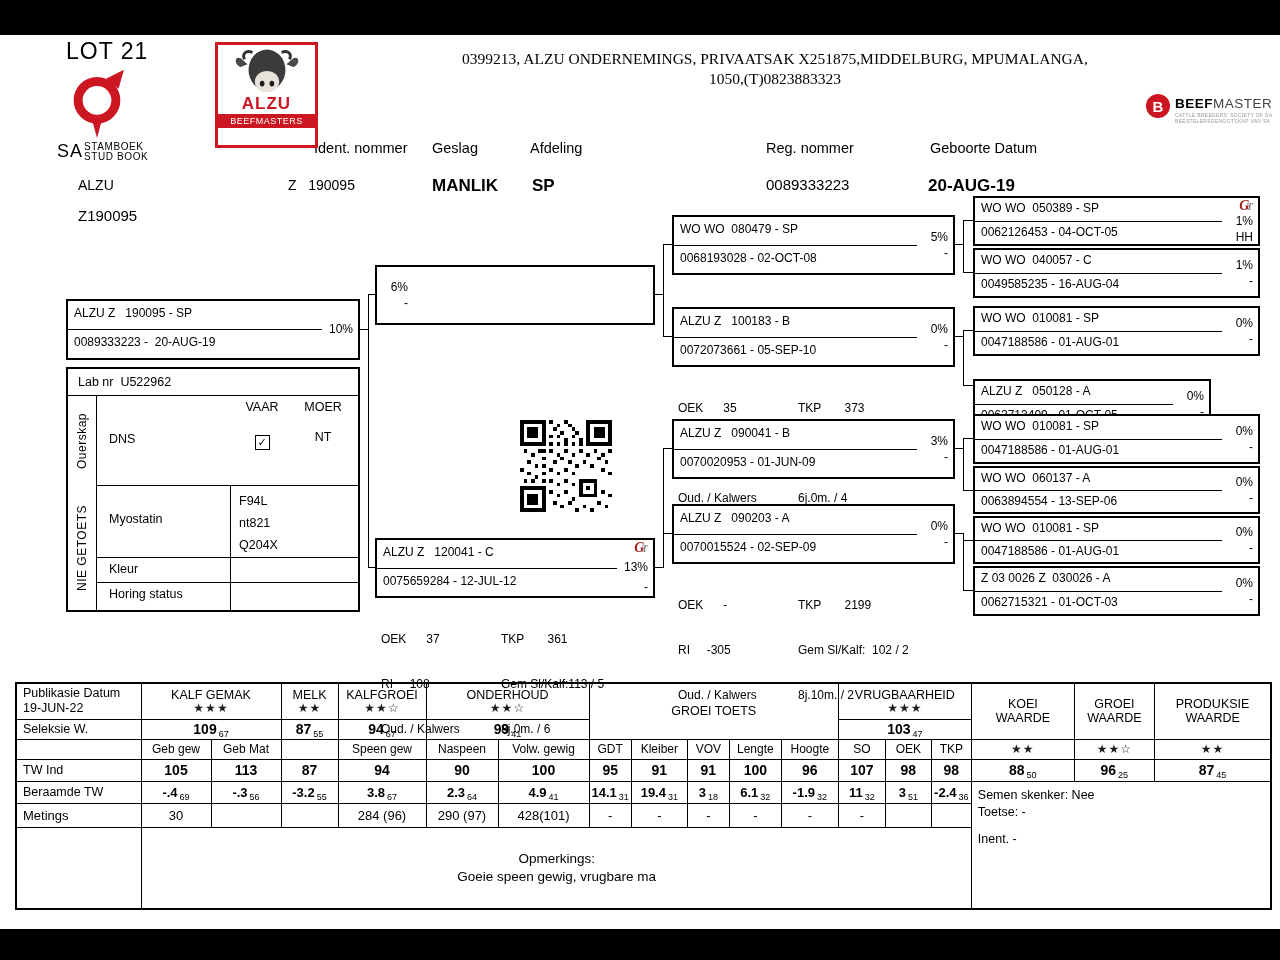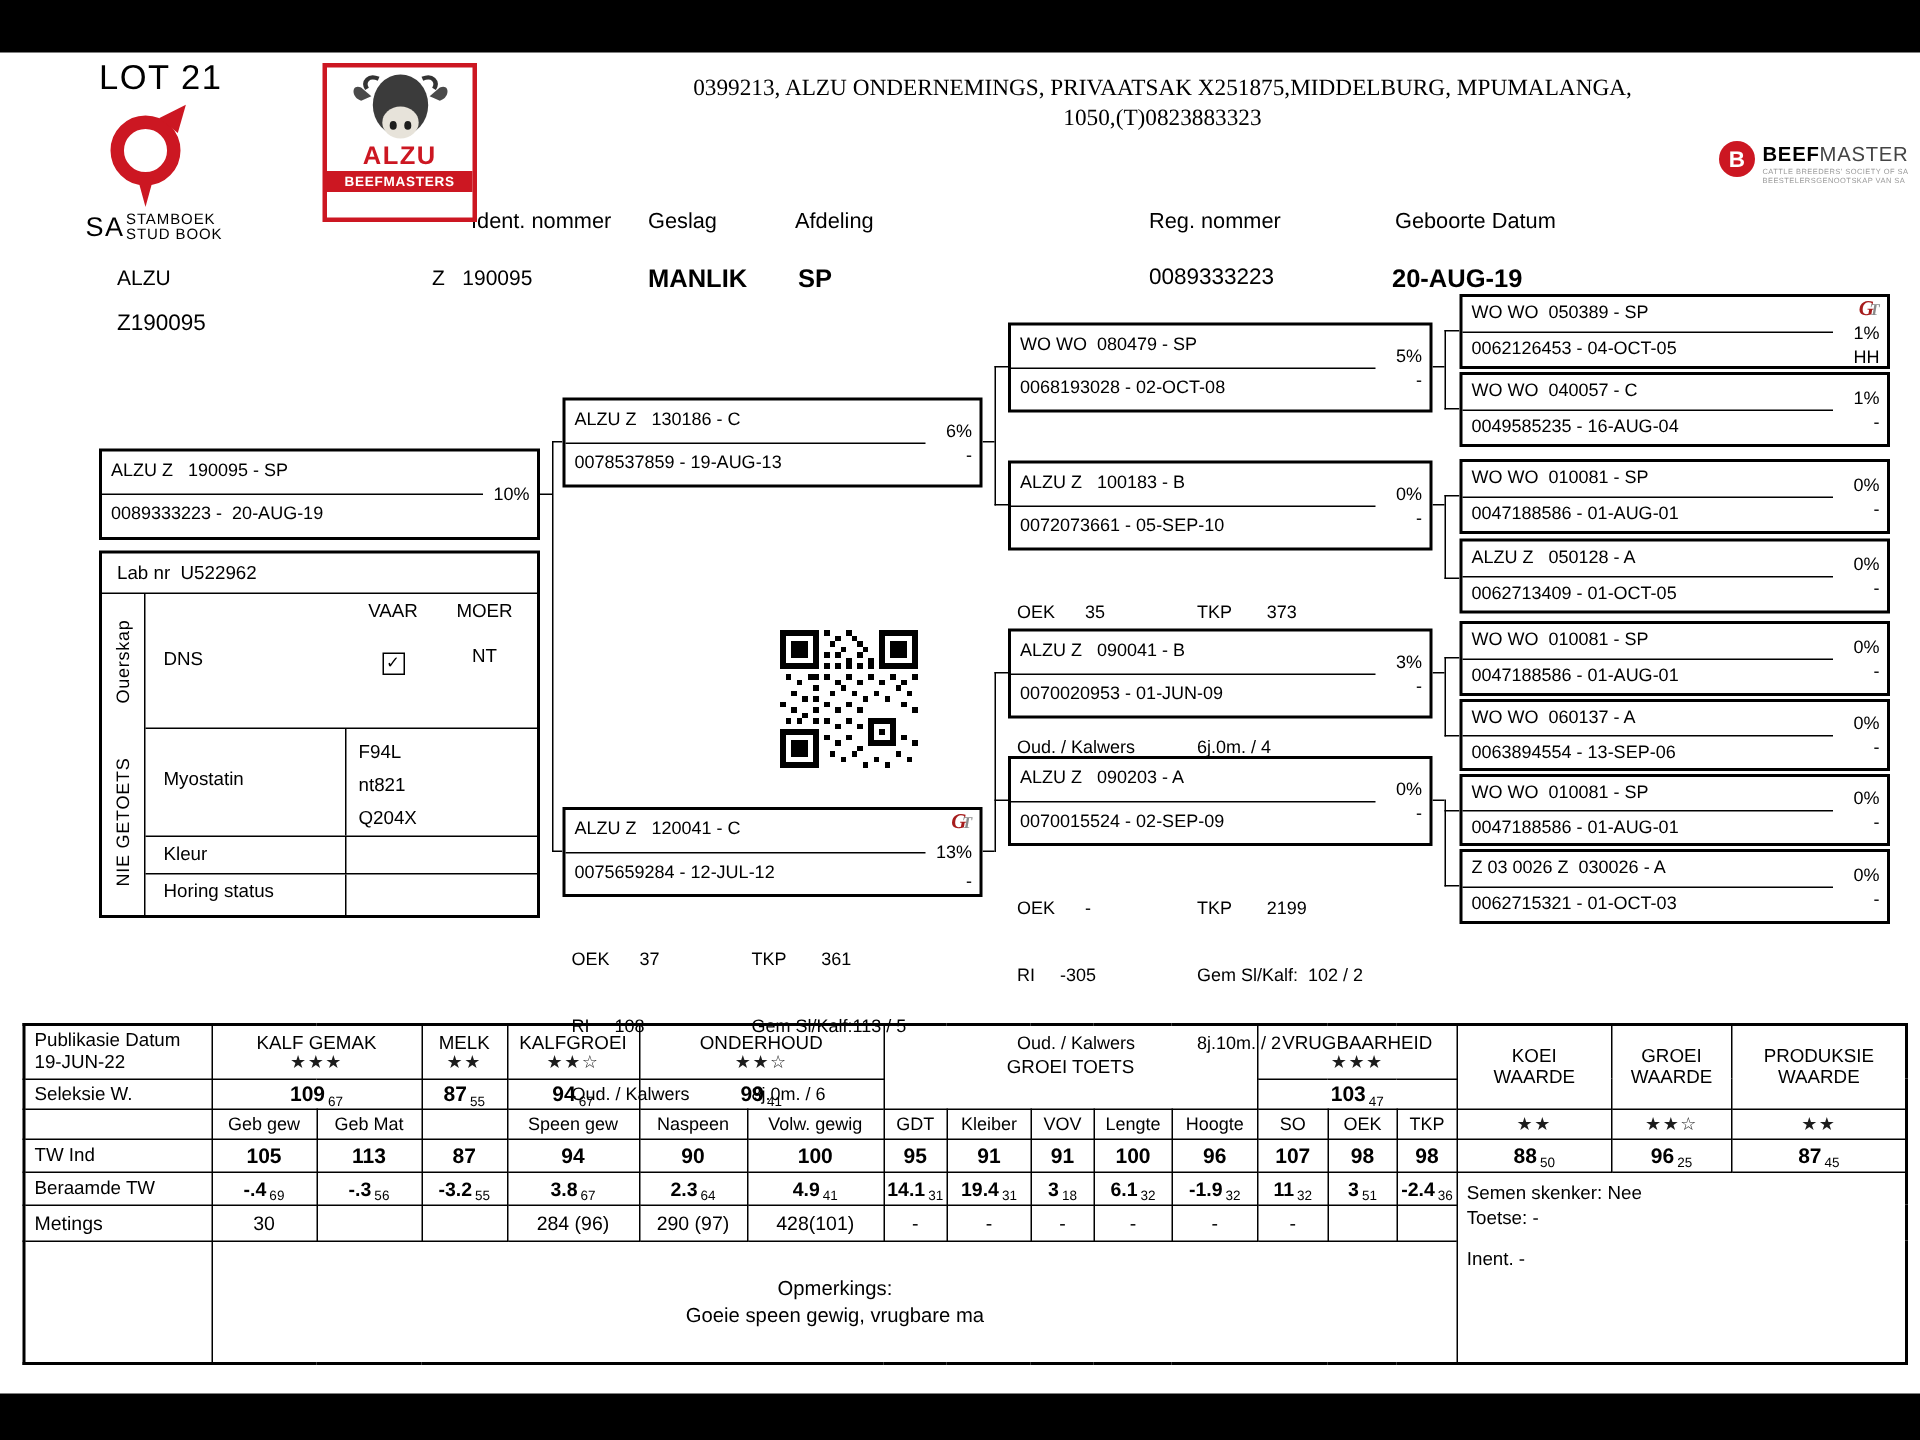--- a/index.html
+++ b/index.html
@@ -12,21 +12,21 @@
 
   
   .lot{left:66px;top:38px;font-size:23px;letter-spacing:1px;}
   .addr{left:330px;top:49px;width:890px;text-align:center;font-size:15.5px;line-height:20px;}
   .sa-sym{left:68px;top:68px;}
   .sa-big{left:57px;top:141px;font-size:18px;letter-spacing:1px;}
   .sa-small{left:84px;top:142px;font-size:10px;line-height:10px;letter-spacing:.6px;}
   .alzu-logo{left:215px;top:42px;width:103px;height:106px;border:3px solid #cc1722;background:#fff;
              display:flex;flex-direction:column;align-items:center;z-index:5;box-sizing:border-box;}
   .alzu-name{color:#cc1722;font-weight:bold;font-size:17px;letter-spacing:1px;line-height:18px;}
-  .alzu-strip{background:#cc1722;color:#fff;font-weight:bold;font-size:9px;letter-spacing:.5px;
+  .alzu-strip{background:#cc1722;color:#fff;font-weight:normal;font-size:9px;letter-spacing:.5px;
               width:100%;text-align:center;padding:2px 0;margin-top:1px;}
   .bm-logo{left:1146px;top:94px;display:flex;align-items:flex-start;gap:5px;}
   .bm-circle{width:24px;height:24px;border-radius:50%;background:#cc1722;color:#fff;font-weight:bold;
              font-size:15px;display:flex;align-items:center;justify-content:center;}
   .bm-bold{font-weight:bold;font-size:13.5px;letter-spacing:.5px;}
   .bm-light{font-size:13.5px;letter-spacing:.5px;color:#444;}
   .bm-sub{font-size:5px;color:#999;line-height:6px;letter-spacing:.3px;}
 
   .flabel{font-size:14.5px;}
   .fval{font-size:14px;}
@@ -192,24 +192,20 @@
     <div class="pb-name">ALZU Z   190095 - SP</div>
     <div class="pb-reg">0089333223 -  20-AUG-19</div>
   </div>
   <div class="pb-side">
     <div>10%</div>
     <div></div>
   </div>
 </div>
 
 <div class="pbox" style="left:375px;top:265px;width:280px;height:60px">
-  <div class="pb-main">
-    <div class="pb-name">ALZU Z   130186 - C</div>
-    <div class="pb-reg">0078537859 - 19-AUG-13</div>
-  </div>
   <div class="pb-side">
     <div>6%</div>
     <div>-</div>
   </div>
 </div>
 
 <div class="pbox" style="left:375px;top:538px;width:280px;height:60px">
   <div class="pb-main">
     <div class="pb-name">ALZU Z   120041 - C</div>
     <div class="pb-reg">0075659284 - 12-JUL-12</div>
@@ -323,21 +319,21 @@
 <div class="pbox" style="left:973px;top:306px;width:287px;height:50px">
   <div class="pb-main">
     <div class="pb-name" style="padding-top:3px">WO WO  010081 - SP</div>
     <div class="pb-reg" style="padding-top:3px">0047188586 - 01-AUG-01</div>
   </div>
   <div class="pb-side">
     <div>0%</div>
     <div>-</div>
   </div>
 </div>
-<div class="pbox" style="left:973px;top:359px;width:287px;height:50px">
+<div class="pbox" style="left:973px;top:379px;width:238px;height:50px">
   <div class="pb-main">
     <div class="pb-name" style="padding-top:3px">ALZU Z   050128 - A</div>
     <div class="pb-reg" style="padding-top:3px">0062713409 - 01-OCT-05</div>
   </div>
   <div class="pb-side">
     <div>0%</div>
     <div>-</div>
   </div>
 </div>
 <div class="pbox" style="left:973px;top:414px;width:287px;height:50px">

